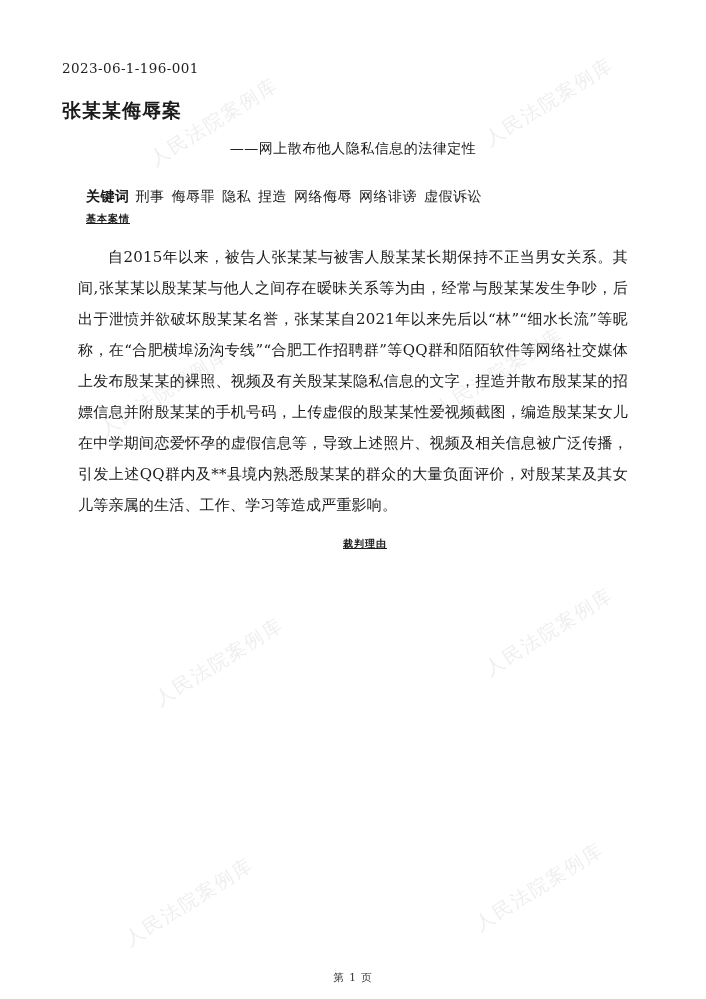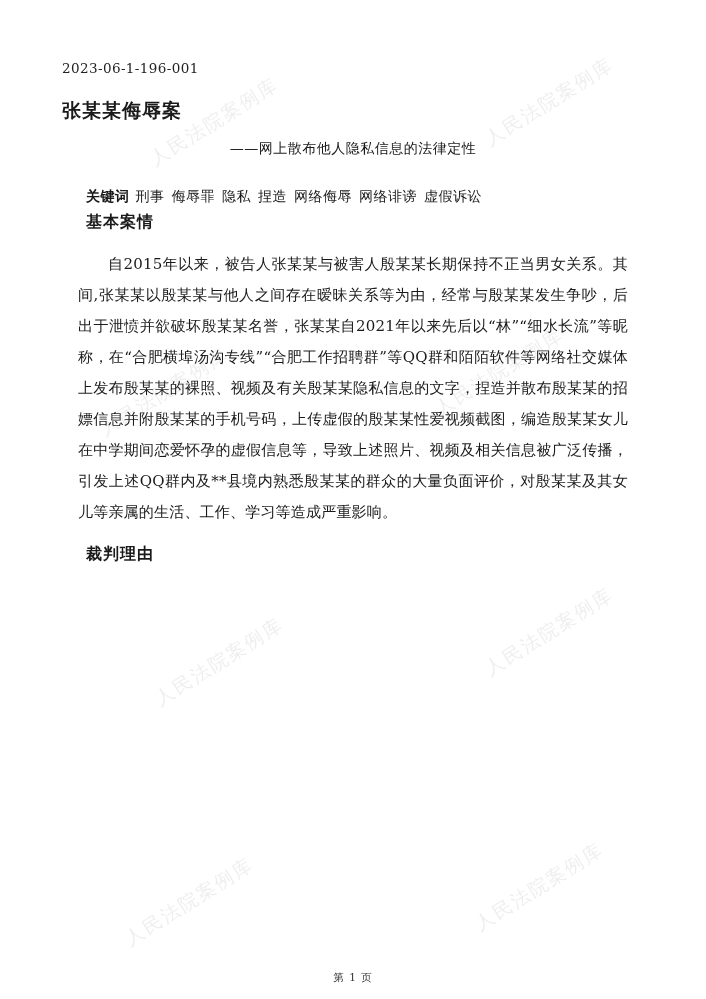--- a/index.html
+++ b/index.html
@@ -74,27 +74,28 @@
     padding-left: 24px;
     letter-spacing: 0.5px;
   }
   .kw-label {
     font-weight: bold;
     margin-right: 6px;
   }
   .kw-item { margin-right: 7px; }
 
   .section-head {
-    font-size: 16px;
+    font-size: 10px;
     font-weight: bold;
     padding-left: 24px;
     margin: 4px 0 4px 0;
     letter-spacing: 1px;
+    text-decoration: underline;
   }
-  .section-head.spaced { margin-top: 10px; }
+  .section-head.spaced { margin-top: 10px; text-align: center; }
 
   p.body {
     font-size: 15px;
     line-height: 31px;
     text-align: justify;
     text-justify: inter-ideograph;
     margin: 16px;
     text-indent: 30px;
     letter-spacing: 0.2px;
   }

